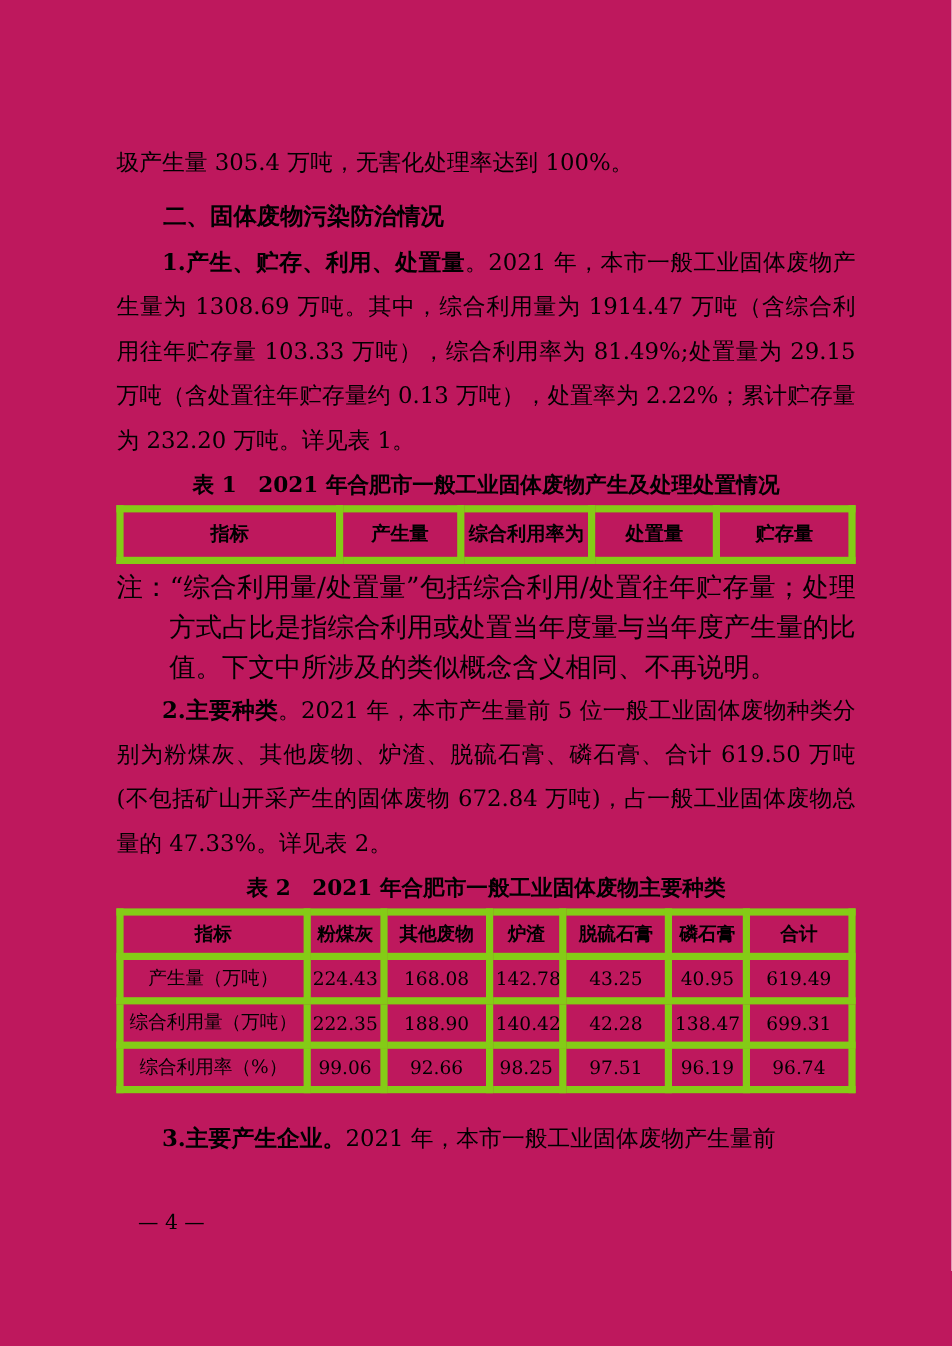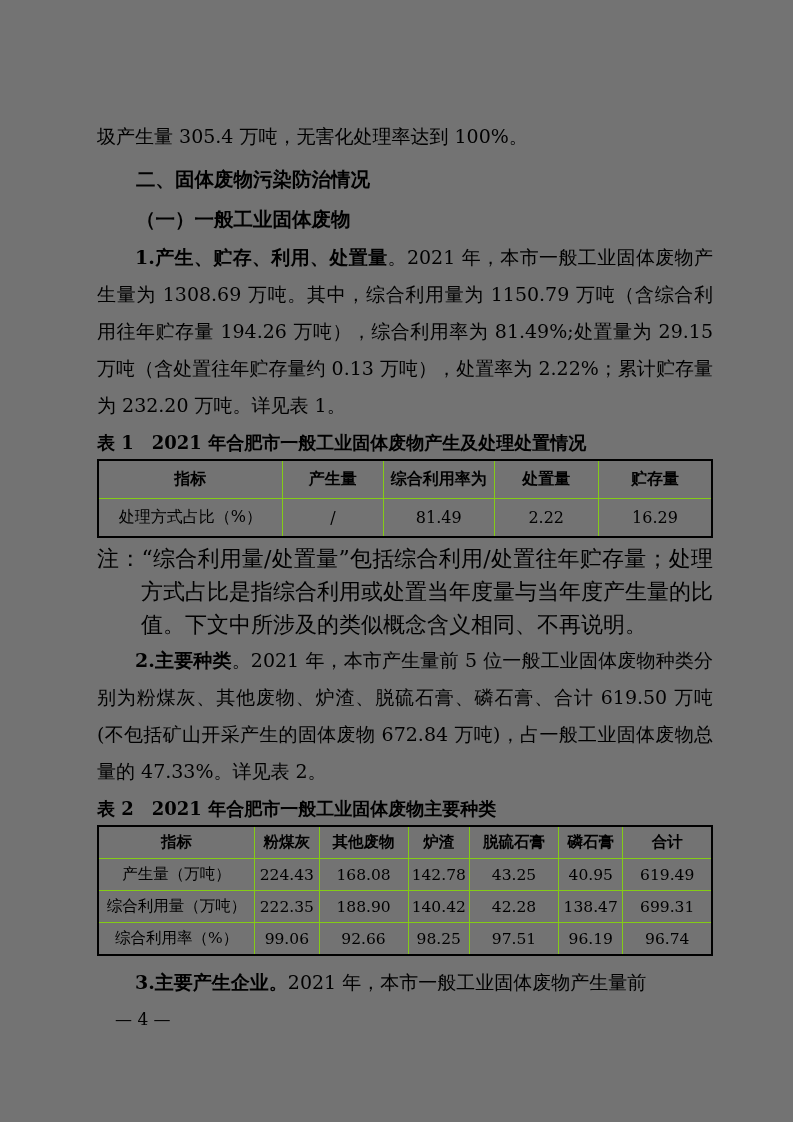--- a/index.html
+++ b/index.html
@@ -1,36 +1,36 @@
 <!DOCTYPE html>
 <html lang="zh"><head>
 <meta charset="utf-8">
 <style>
   html, body { margin: 0; padding: 0; background: #ffffff; }
   .page {
     position: relative;
     width: 793px;
     height: 1122px;
     margin: 0 auto;
-    background: #737373;
+    background: #be185d;
     box-sizing: border-box;
     padding: 118px 80px 0 97px;
     font-family: "DejaVu Serif", "Liberation Serif", serif;
     color: #000000;
     overflow: hidden;
   }
   .body-line {
     margin: 0;
     font-size: 19px;
     line-height: 37px;
     text-align: justify;
   }
   .heading-hei {
     margin: 8px 0 0 0;
-    font-family: Liberation Mono, monospace;
+    font-family: Liberation Sans, sans-serif;
     font-size: 19.5px;
     font-weight: bold;
     line-height: 37px;
     text-indent: 2em;
   }
   .heading-kai {
     margin: 1px 0 0 0;
     font-size: 19.5px;
     font-weight: bold;
     line-height: 37px;
@@ -41,97 +41,89 @@
     font-size: 19px;
     line-height: 37px;
     text-align: justify;
     text-indent: 2em;
   }
   .para .lead { font-weight: bold; }
   .table-caption {
     margin: 6px 0 3px 0;
     font-size: 18px;
     font-weight: bold;
-    text-align: left;
+    text-align: center;
     line-height: 26px;
   }
   table.data-table {
     width: 100%;
     border-collapse: collapse;
     border: 2px solid #000;
     table-layout: fixed;
   }
   table.data-table th, table.data-table td {
-    border: 1px solid #84cc16;
+    border: 6px solid #84cc16;
     text-align: center;
     vertical-align: middle;
     padding: 0 2px;
     overflow: hidden;
   }
   table.t1 th, table.t1 td { height: 37px; font-size: 16px; }
   table.t2 th, table.t2 td { height: 31px; font-size: 15.5px; }
   table.data-table th {
     font-family: "DejaVu Sans", "Liberation Sans", sans-serif;
     font-weight: bold;
   }
   table.data-table td { font-family: "DejaVu Serif", "Liberation Serif", serif; }
   .note {
     margin: 4px 0 0 0;
     font-size: 22px;
     line-height: 33px;
     text-align: justify;
     padding-left: 44px;
     text-indent: -44px;
   }
-  .para-last { margin-top: 8px; }
+  .para-last { margin-top: 20px; }
   .page-number {
     position: absolute;
     left: 115px;
     top: 1006px;
     font-size: 17px;
     line-height: 26px;
   }
 </style>
 </head>
 <body>
 
 <div class="page">
 
   <p class="body-line">圾产生量 305.4 万吨，无害化处理率达到 100%。</p>
 
   <h2 class="heading-hei">二、固体废物污染防治情况</h2>
 
-  <h3 class="heading-kai">（一）一般工业固体废物</h3>
 
-  <p class="para"><span class="lead">1.产生、贮存、利用、处置量</span><span>。2021 年，本市一般工业固体废物产生量为 1308.69 万吨。其中，综合利用量为 1150.79 万吨（含综合利用往年贮存量 194.26 万吨），综合利用率为 81.49%;处置量为 29.15 万吨（含处置往年贮存量约 0.13 万吨），处置率为 2.22%；累计贮存量为 232.20 万吨。详见表 1。</span></p>
+  <p class="para"><span class="lead">1.产生、贮存、利用、处置量</span><span>。2021 年，本市一般工业固体废物产生量为 1308.69 万吨。其中，综合利用量为 1914.47 万吨（含综合利用往年贮存量 103.33 万吨），综合利用率为 81.49%;处置量为 29.15 万吨（含处置往年贮存量约 0.13 万吨），处置率为 2.22%；累计贮存量为 232.20 万吨。详见表 1。</span></p>
 
   <p class="table-caption">表 1　2021 年合肥市一般工业固体废物产生及处理处置情况</p>
 
   <table class="data-table t1">
     <colgroup>
       <col style="width:30%">
         <col style="width:16.5%">
         <col style="width:18%">
         <col style="width:17%">
         <col style="width:18.5%">
     </colgroup>
     <tbody>
       <tr>
         <th>指标</th>
         <th>产生量</th>
         <th>综合利用率为</th>
         <th>处置量</th>
         <th>贮存量</th>
-      </tr>
-      <tr>
-        <td>处理方式占比（%）</td>
-        <td>/</td>
-        <td>81.49</td>
-        <td>2.22</td>
-        <td>16.29</td>
       </tr>
     </tbody>
   </table>
 
   <p class="note">注：“综合利用量/处置量”包括综合利用/处置往年贮存量；处理方式占比是指综合利用或处置当年度量与当年度产生量的比值。下文中所涉及的类似概念含义相同、不再说明。</p>
 
   <p class="para"><span class="lead">2.主要种类</span><span>。2021 年，本市产生量前 5 位一般工业固体废物种类分别为粉煤灰、其他废物、炉渣、脱硫石膏、磷石膏、合计 619.50 万吨(不包括矿山开采产生的固体废物 672.84 万吨)，占一般工业固体废物总量的 47.33%。详见表 2。</span></p>
 
   <p class="table-caption">表 2　2021 年合肥市一般工业固体废物主要种类</p>
 

